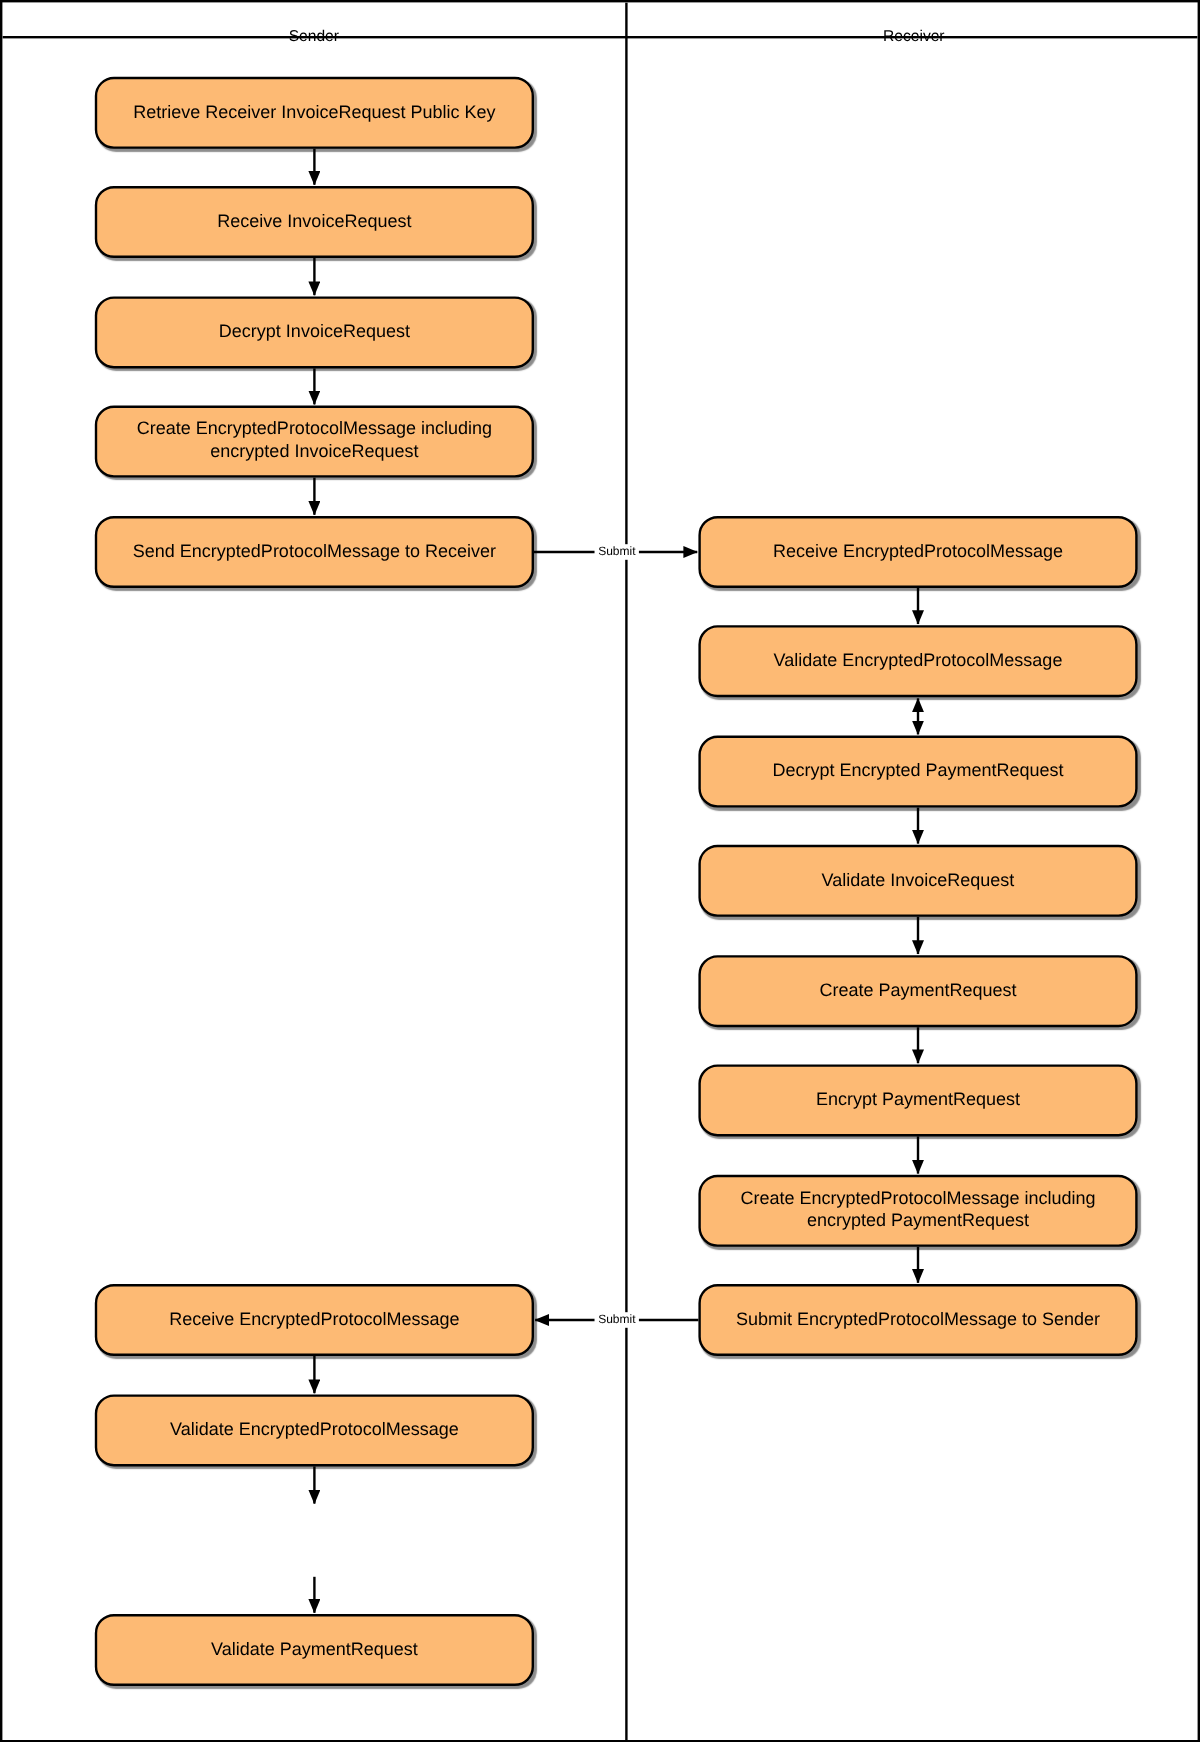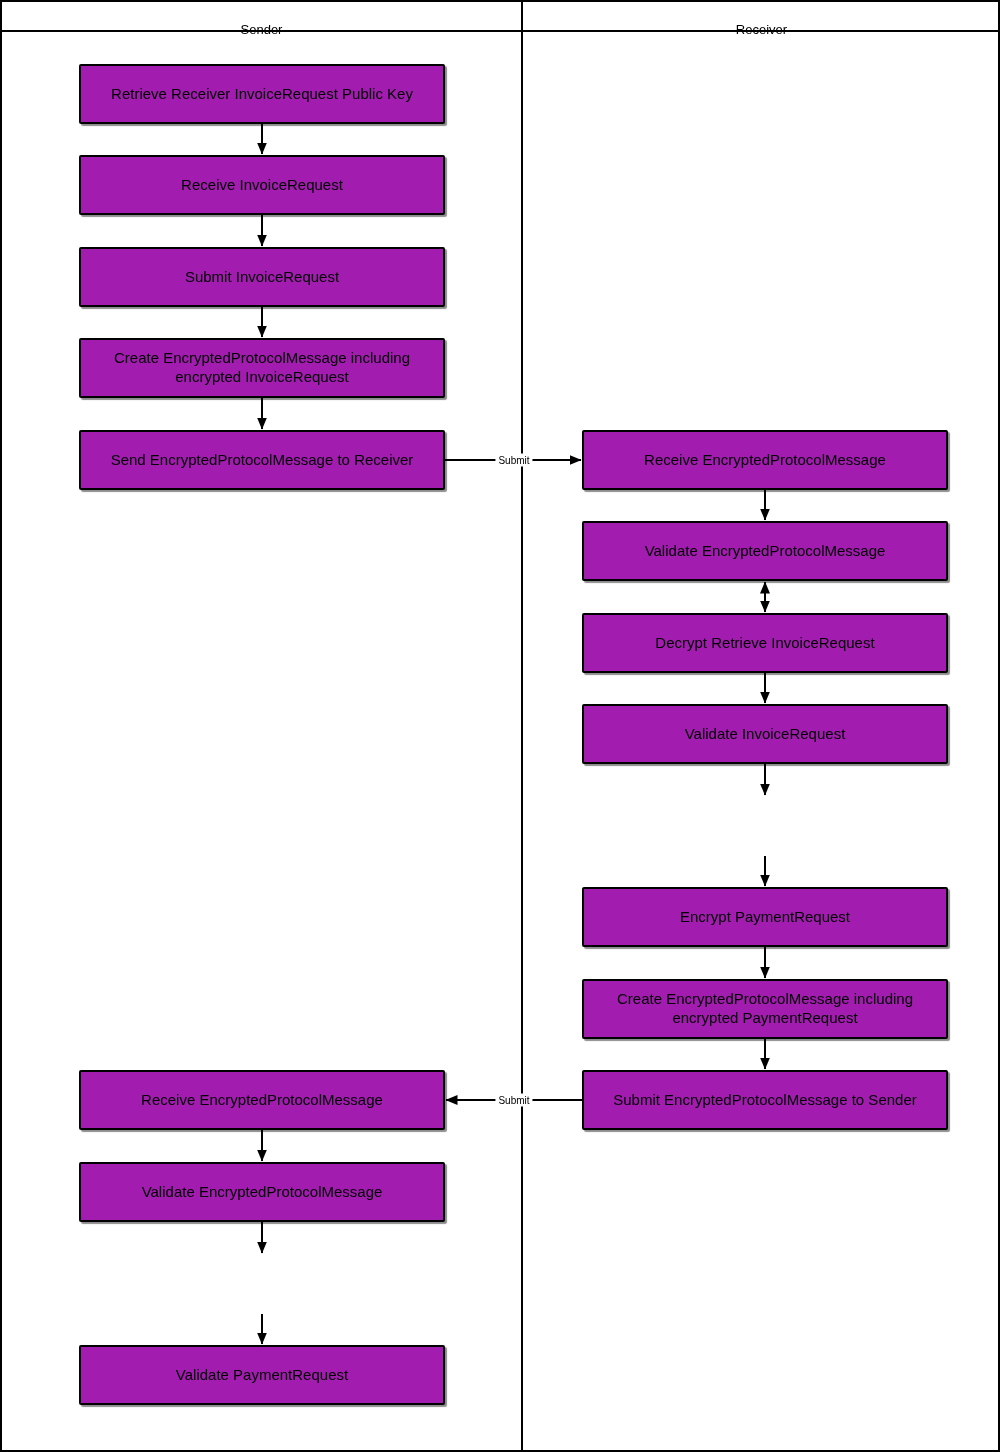--- a/index.html
+++ b/index.html
@@ -35,22 +35,22 @@
     margin-top: 14px;
   }
   .lane-header.sender { left: 0; width: 519px; }
   .lane-header.receiver { left: 521px; width: 477px; }
   .node {
     position: absolute;
     width: 366px;
     height: 60px;
     box-sizing: border-box;
     border: 2px solid #000000;
-    border-radius: 2px;
-    background: #a21caf;
+    border-radius: 16px;
+    background: #fdba74;
     box-shadow: 2px 2px 1px rgba(0,0,0,0.45);
     display: flex;
     align-items: center;
     justify-content: center;
     text-align: center;
     font-size: 15px;
     line-height: 1.25;
     padding: 0 10px;
     z-index: 2;
   }
@@ -111,31 +111,32 @@
       <line x1="580" y1="1098" x2="444" y2="1098" marker-end="url(#ah)"></line>
 
       <line x1="260" y1="1128" x2="260" y2="1159" marker-end="url(#ah)"></line>
       <line x1="260" y1="1220" x2="260" y2="1251" marker-end="url(#ah)"></line>
       <line x1="260" y1="1312" x2="260" y2="1342" marker-end="url(#ah)"></line>
     </g>
   </svg>
 
   <div class="node sender" style="top:62px">Retrieve Receiver InvoiceRequest Public Key</div>
   <div class="node sender" style="top:153px">Receive InvoiceRequest</div>
-  <div class="node sender" style="top:245px">Submit InvoiceRequest</div>
+  <div class="node sender" style="top:245px">Decrypt InvoiceRequest</div>
   <div class="node sender" style="top:336px">Create EncryptedProtocolMessage including encrypted InvoiceRequest</div>
   <div class="node sender" style="top:428px">Send EncryptedProtocolMessage to Receiver</div>
   <div class="node sender" style="top:1068px">Receive EncryptedProtocolMessage</div>
   <div class="node sender" style="top:1160px">Validate EncryptedProtocolMessage</div>
   <div class="node sender" style="top:1343px">Validate PaymentRequest</div>
 
   <div class="node receiver" style="top:428px">Receive EncryptedProtocolMessage</div>
   <div class="node receiver" style="top:519px">Validate EncryptedProtocolMessage</div>
-  <div class="node receiver" style="top:611px">Decrypt Retrieve InvoiceRequest</div>
+  <div class="node receiver" style="top:611px">Decrypt Encrypted PaymentRequest</div>
   <div class="node receiver" style="top:702px">Validate InvoiceRequest</div>
+  <div class="node receiver" style="top:794px">Create PaymentRequest</div>
   <div class="node receiver" style="top:885px">Encrypt PaymentRequest</div>
   <div class="node receiver" style="top:977px">Create EncryptedProtocolMessage including encrypted PaymentRequest</div>
   <div class="node receiver" style="top:1068px">Submit EncryptedProtocolMessage to Sender</div>
 
   <div class="edge-label" style="left:512px; top:458px">Submit</div>
   <div class="edge-label" style="left:512px; top:1098px">Submit</div>
 
 </div>
 
 </body></html>

